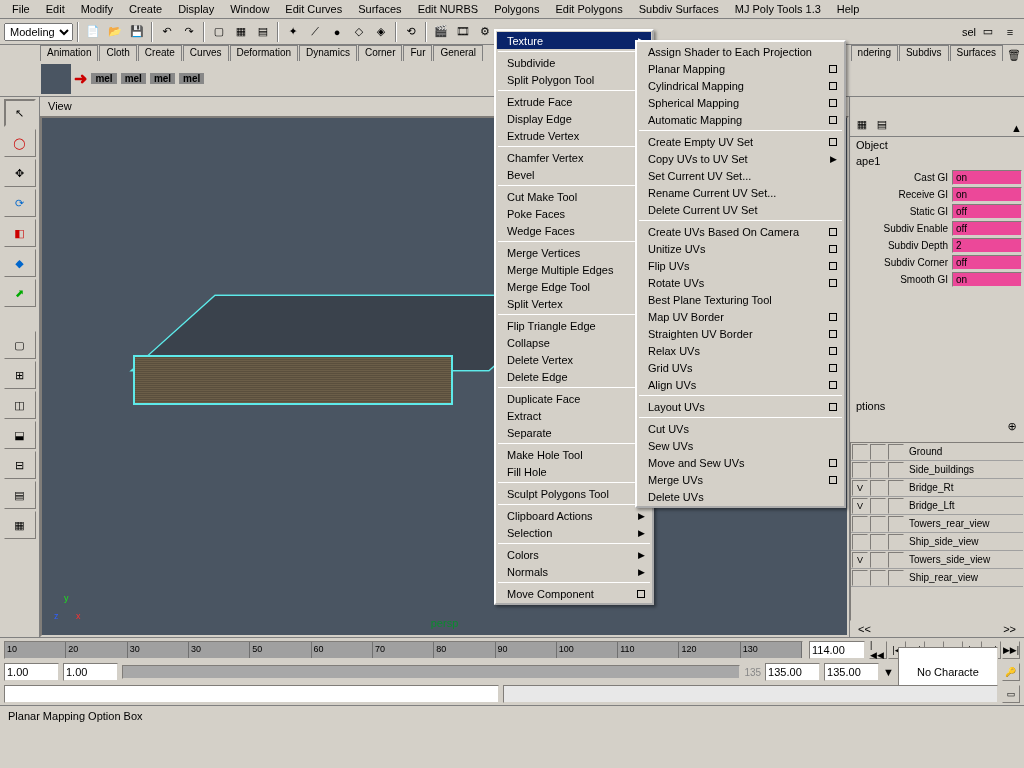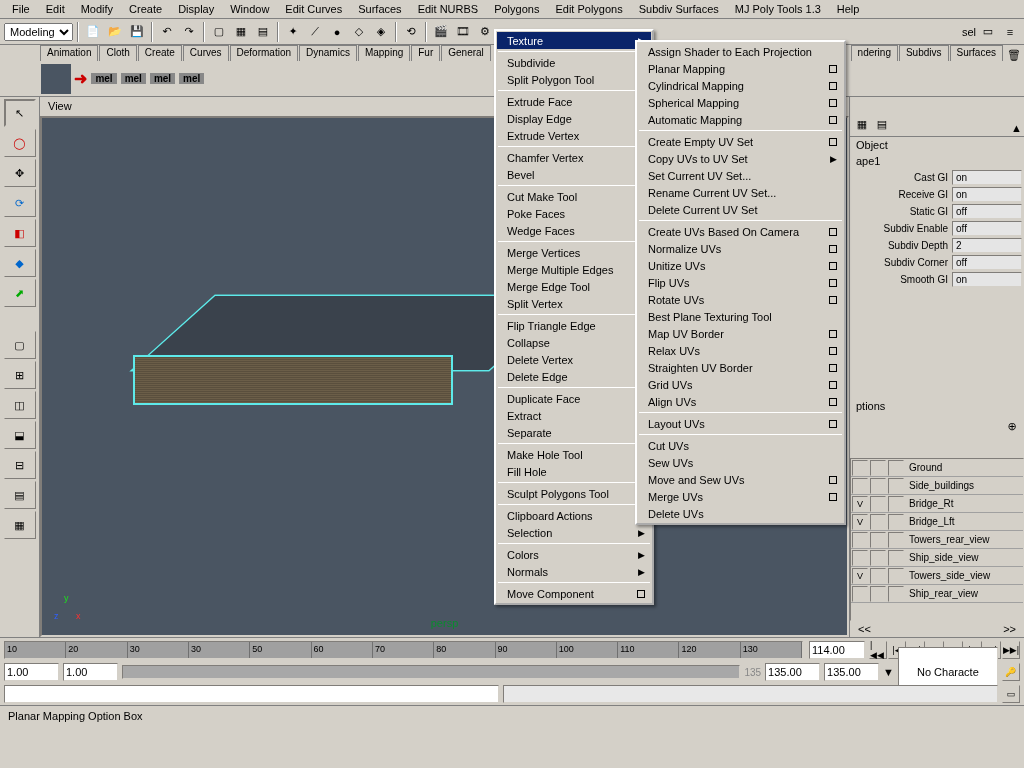--- a/index.html
+++ b/index.html
@@ -33,22 +33,22 @@
 .menu-row { display: flex; align-items: center; padding: 2px 6px 2px 10px; cursor: default; white-space: nowrap; height: 17px; }
 .menu-row.highlight { background: #0a246a; color: #fff; }
 .menu-row .lbl { flex: 1; }
 .menu-row .arrow { margin-left: 20px; font-size: 9px; }
 .menu-row .box { margin-left: 20px; width: 8px; height: 8px; border: 1px solid #000; display: inline-block; }
 .menu-sep { height: 1px; background: #808080; margin: 2px 1px; border-bottom: 1px solid #fff; }
 .right-panel { width: 175px; background: #d4d0c8; border-left: 1px solid #808080; display: flex; flex-direction: column; }
 .attr-header { padding: 2px 6px; background: #d4d0c8; }
 .attr-row { display: flex; padding: 1px 2px; align-items: center; }
 .attr-row .albl { width: 100px; text-align: right; padding-right: 4px; font-size: 10px; }
-.attr-row .aval { flex: 1; background: #e5e5e5; border: 1px inset #d4d0c8; padding: 1px 3px; font-size: 10px; }
-.layers { flex: 1; overflow: auto; margin-top: 20px; border: 1px inset #d4d0c8; background: #d4d0c8; }
+.attr-row .aval { flex: 1; background: #ec4899; border: 1px inset #d4d0c8; padding: 1px 3px; font-size: 10px; }
+.layers { flex: 1; overflow: auto; margin-top: 4px; border: 1px inset #d4d0c8; background: #d4d0c8; }
 .layer-row { display: flex; align-items: center; height: 18px; border-bottom: 1px solid #a0a0a0; }
 .layer-chk { width: 16px; height: 16px; border: 1px inset #d4d0c8; margin: 0 1px; display: flex; align-items: center; justify-content: center; font-size: 9px; }
 .layer-name { padding-left: 4px; font-size: 10px; }
 .timeline { height: 24px; background: #d4d0c8; border-top: 1px solid #808080; display: flex; align-items: center; padding: 2px 4px; }
 .tl-scale { flex: 1; height: 18px; background: #a0a0a0; border: 1px inset #d4d0c8; position: relative; display: flex; overflow: hidden; }
 .tl-tick { font-size: 9px; color: #000; padding: 2px 0 0 2px; border-right: 1px solid #707070; flex: 1; }
 .tl-input { width: 56px; border: 1px inset #d4d0c8; padding: 2px; margin-left: 6px; font-size: 11px; }
 .play-btns { display: flex; gap: 1px; margin-left: 4px; }
 .play-btn { width: 18px; height: 18px; border: 1px outset #d4d0c8; display: flex; align-items: center; justify-content: center; font-size: 9px; }
 .range-row { height: 22px; background: #d4d0c8; display: flex; align-items: center; padding: 2px 4px; gap: 4px; }
@@ -112,21 +112,21 @@
   <span class="tool-btn">≡</span>
 </div>
 
 <div class="shelf-tabs">
   <div class="shelf-tab">Animation</div>
   <div class="shelf-tab">Cloth</div>
   <div class="shelf-tab">Create</div>
   <div class="shelf-tab">Curves</div>
   <div class="shelf-tab">Deformation</div>
   <div class="shelf-tab">Dynamics</div>
-  <div class="shelf-tab">Mapping</div>
+  <div class="shelf-tab">Corner</div>
   <div class="shelf-tab">Fur</div>
   <div class="shelf-tab">General</div>
   <div style="flex:1"></div>
   <div class="shelf-tab">ndering</div>
   <div class="shelf-tab">Subdivs</div>
   <div class="shelf-tab">Surfaces</div>
   <span class="tool-btn">🗑</span>
 </div>
 
 <div class="shelf">
@@ -462,49 +462,45 @@
     <div class="menu-row">
       <span class="lbl">Delete Current UV Set</span>
       <span style="width:8px;margin-left:20px"></span>
     </div>
     <div class="menu-sep"></div>
     <div class="menu-row">
       <span class="lbl">Create UVs Based On Camera</span>
       <span class="box"></span>
     </div>
     <div class="menu-row">
-      <span class="lbl">Normalize UVs</span>
-      <span class="box"></span>
-    </div>
-    <div class="menu-row">
       <span class="lbl">Unitize UVs</span>
       <span class="box"></span>
     </div>
     <div class="menu-row">
       <span class="lbl">Flip UVs</span>
       <span class="box"></span>
     </div>
     <div class="menu-row">
       <span class="lbl">Rotate UVs</span>
       <span class="box"></span>
     </div>
     <div class="menu-row">
       <span class="lbl">Best Plane Texturing Tool</span>
       <span style="width:8px;margin-left:20px"></span>
     </div>
     <div class="menu-row">
       <span class="lbl">Map UV Border</span>
       <span class="box"></span>
     </div>
     <div class="menu-row">
+      <span class="lbl">Straighten UV Border</span>
+      <span class="box"></span>
+    </div>
+    <div class="menu-row">
       <span class="lbl">Relax UVs</span>
-      <span class="box"></span>
-    </div>
-    <div class="menu-row">
-      <span class="lbl">Straighten UV Border</span>
       <span class="box"></span>
     </div>
     <div class="menu-row">
       <span class="lbl">Grid UVs</span>
       <span class="box"></span>
     </div>
     <div class="menu-row">
       <span class="lbl">Align UVs</span>
       <span class="box"></span>
     </div>

